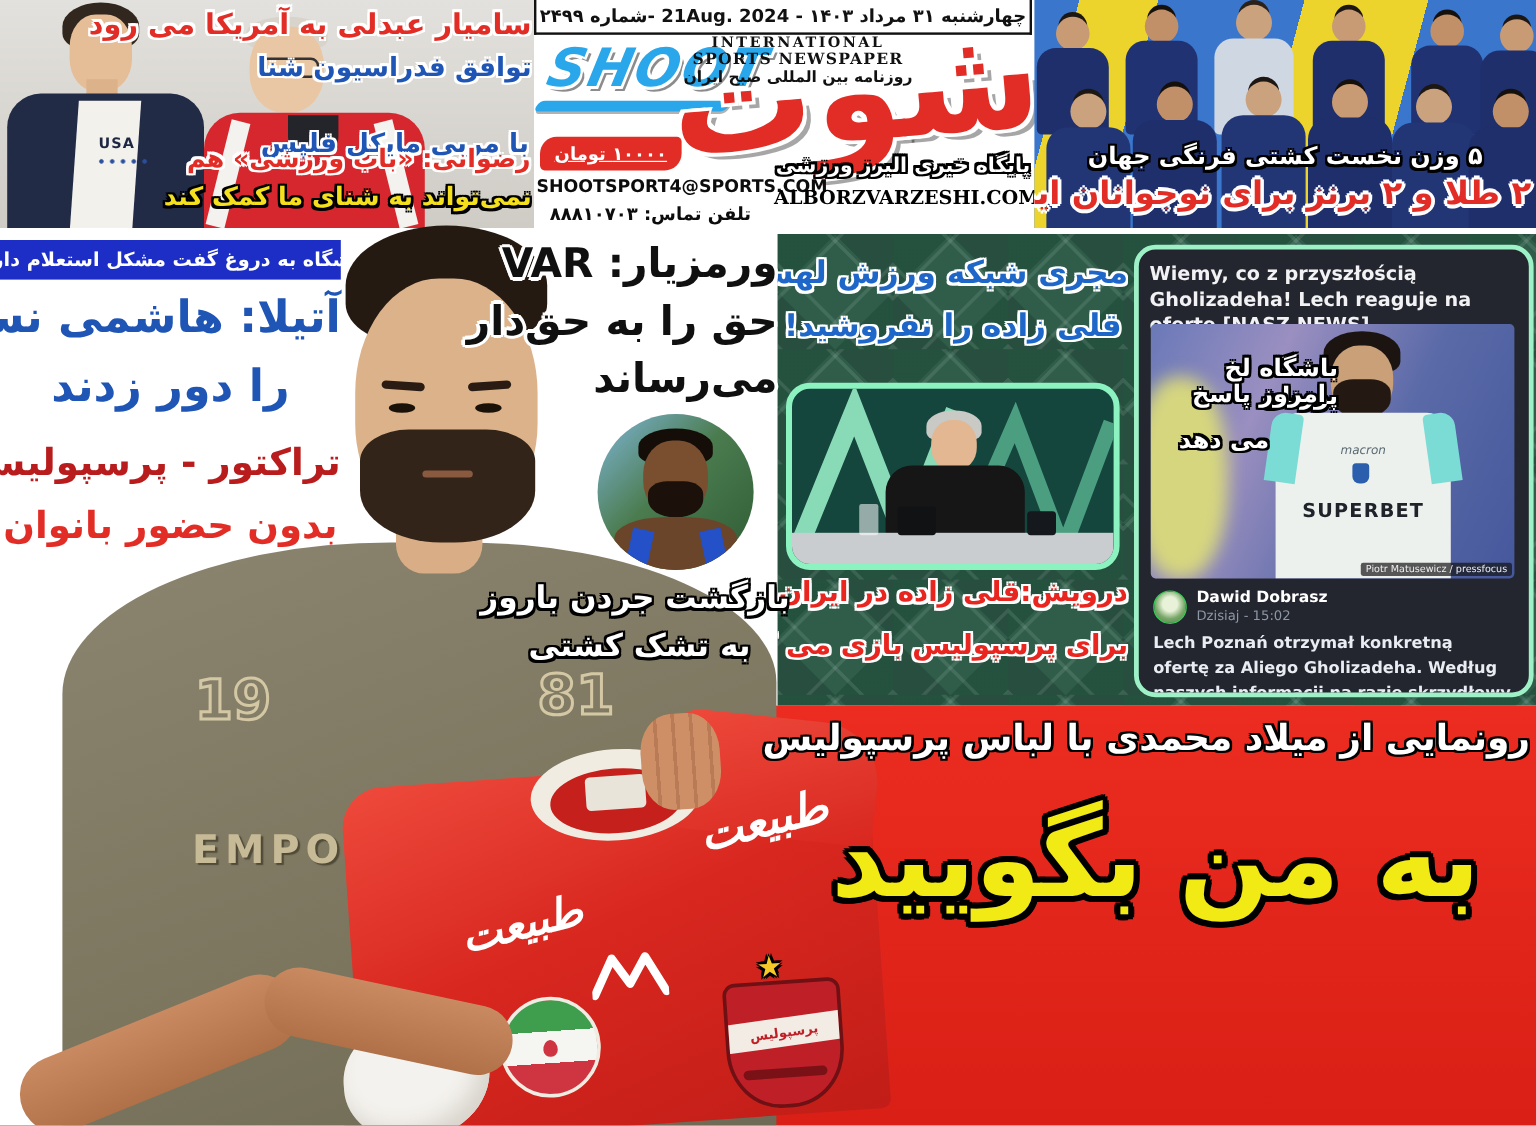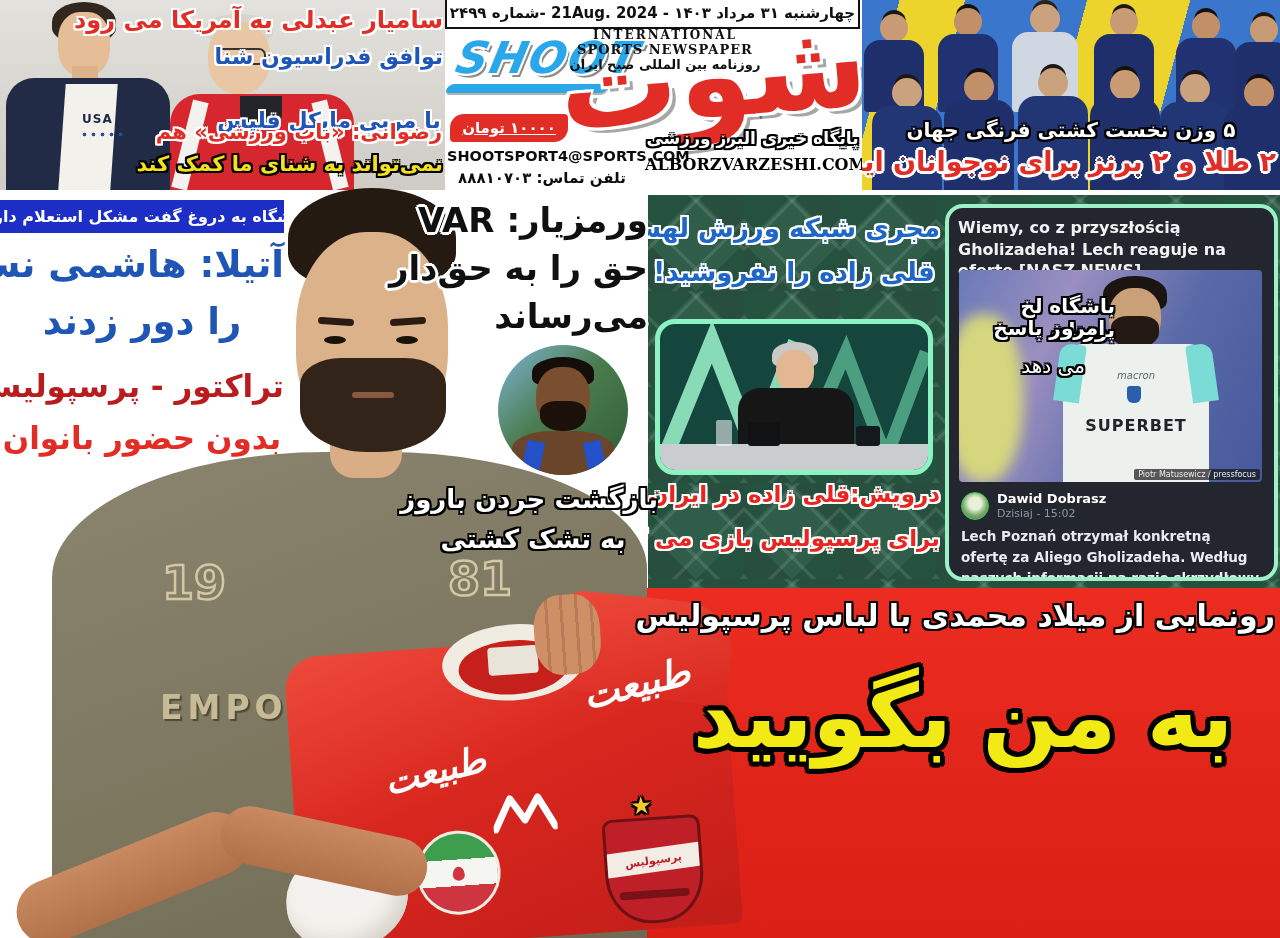--- a/index.html
+++ b/index.html
@@ -136,21 +136,21 @@
         <div class="abs" style="left:104px;top:74px;width:146px;height:138px;background:#edf1ee;border-radius:20px 20px 0 0;"></div>
         <div class="abs" style="left:98px;top:74px;width:26px;height:58px;background:#7adcd4;border-radius:12px 4px 0 0;transform:rotate(8deg);"></div>
         <div class="abs" style="left:230px;top:74px;width:26px;height:58px;background:#7adcd4;border-radius:4px 12px 0 0;transform:rotate(-8deg);"></div>
         <div class="abs c" style="left:142px;top:100px;width:70px;font-size:10px;font-style:italic;color:#5a6a72;">macron</div>
         <div class="abs" style="left:168px;top:116px;width:14px;height:17px;background:#2b5fae;border-radius:3px 3px 6px 6px;"></div>
         <div class="abs b c" style="left:112px;top:146px;width:130px;font-size:16px;letter-spacing:1px;color:#20242a;">SUPERBET</div>
         <div class="abs fa" style="left:6px;top:24px;width:150px;font-size:20px;font-weight:bold;color:#fff;text-align:right;
                     text-shadow:-2px -2px 0 #000,0 -2px 0 #000,2px -2px 0 #000,-2px 0 0 #000,2px 0 0 #000,-2px 2px 0 #000,0 2px 0 #000,2px 2px 0 #000;">باشگاه لخ پوزنان</div>
         <div class="abs fa" style="left:6px;top:46px;width:140px;font-size:20px;font-weight:bold;color:#fff;text-align:right;
                     text-shadow:-2px -2px 0 #000,0 -2px 0 #000,2px -2px 0 #000,-2px 0 0 #000,2px 0 0 #000,-2px 2px 0 #000,0 2px 0 #000,2px 2px 0 #000;">امروز پاسخ</div>
-        <div class="abs fa" style="left:16px;top:84px;width:110px;font-size:20px;font-weight:normal;color:#fff;text-align:right;
+        <div class="abs fa" style="left:6px;top:84px;width:110px;font-size:20px;font-weight:bold;color:#fff;text-align:center;
                     text-shadow:-2px -2px 0 #000,0 -2px 0 #000,2px -2px 0 #000,-2px 0 0 #000,2px 0 0 #000,-2px 2px 0 #000,0 2px 0 #000,2px 2px 0 #000;">می دهد</div>
         <div class="abs" style="right:2px;bottom:2px;font-size:8px;color:#eee;background:rgba(20,20,20,.7);padding:1px 4px;border-radius:2px;">Piotr Matusewicz / pressfocus</div>
       </div>
       <div class="abs" style="left:12px;top:284px;width:26px;height:26px;border-radius:50%;background:radial-gradient(circle at 50% 40%,#e8f2d8 0 30%,#7aa86a 60%,#4e7a44);border:1px solid #3c5;"></div>
       <div class="abs b" style="left:48px;top:283px;font-size:13px;color:#fff;">Dawid Dobrasz</div>
       <div class="abs" style="left:48px;top:299px;font-size:11px;color:#8d97a5;">Dzisiaj - 15:02</div>
       <div class="abs" style="left:12px;top:318px;width:298px;font-size:13.5px;font-weight:600;color:#e9ecf2;line-height:1.55;">Lech Poznań otrzymał konkretną ofertę za Aliego Gholizadeha. Według naszych informacji na razie skrzydłowy ma jednak pozostać w "Kolejorzu".</div>
     </div>
   </div>
 

